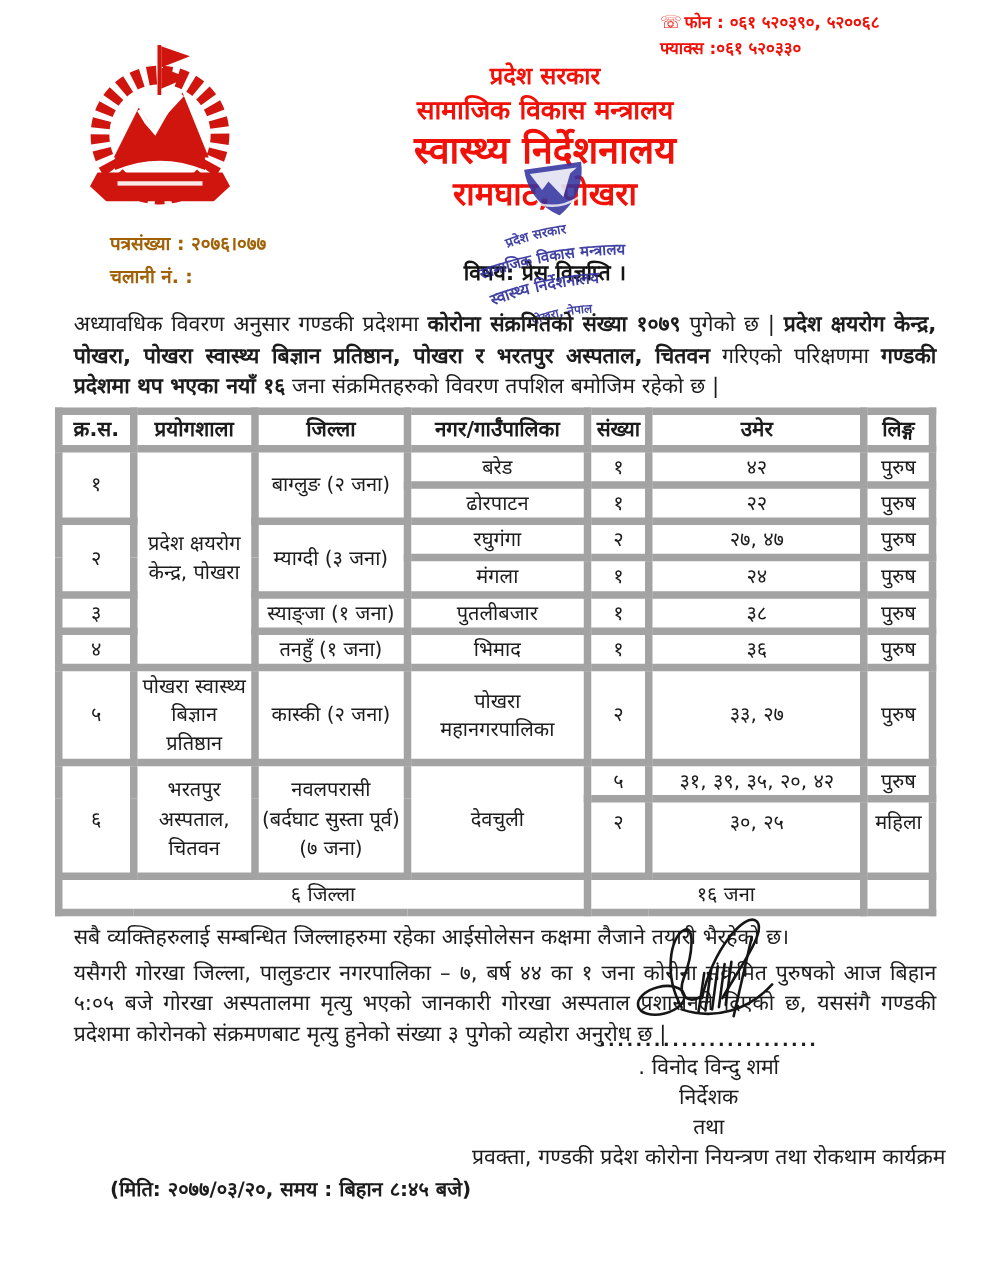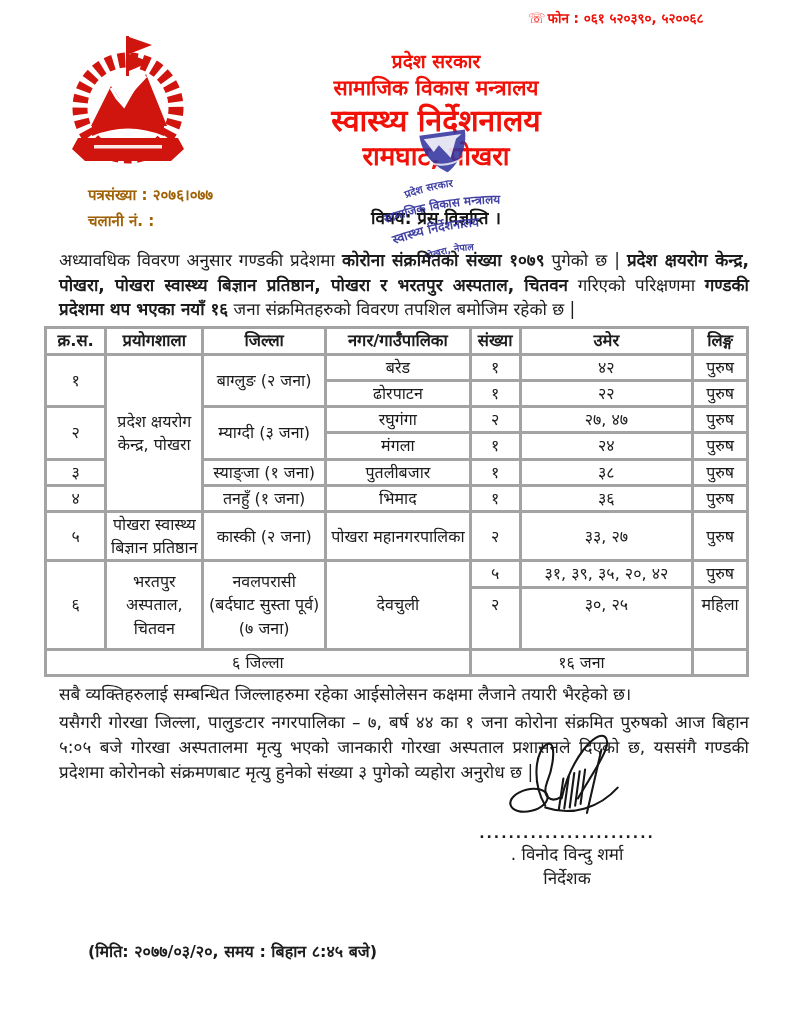--- a/index.html
+++ b/index.html
@@ -27,36 +27,37 @@
   .refblock{position:absolute;top:182px;left:88px;color:#a16207;font-weight:bold;
             font-size:15px;line-height:26px;white-space:nowrap;}
   
   .stamp{position:absolute;top:126px;left:366px;width:170px;height:136px;opacity:.93;}
   
   .main{position:absolute;top:248px;left:44px;width:705px;font-size:17px;line-height:1.45;}
   .para{text-align:justify;margin:0 0 4px 15px;}
   .para .b{font-weight:bold;}
   table.cases{border-collapse:collapse;width:100%;margin:3px 0 5px 0;font-size:16px;
               text-align:center;}
-  table.cases th,table.cases td{border:3px solid #a3a3a3;padding:0 3px;vertical-align:middle;}
+  table.cases th,table.cases td{border:6px solid #a3a3a3;padding:0 3px;vertical-align:middle;}
   table.cases th{font-size:16.5px;font-weight:bold;}
   tr.vtop > td.flow{vertical-align:top;padding-top:4px;}
   
   .sigblock{position:absolute;top:726px;left:372px;width:390px;text-align:center;
             font-size:17px;line-height:24px;}
   .sigblock svg{display:block;margin:0 auto;}
   .dots{font-weight:bold;font-size:14px;letter-spacing:2px;line-height:18px;margin-top:2px;}
   
   .datetime{position:absolute;top:940px;left:88px;font-weight:bold;font-size:16px;}
 </style>
 </head>
 <body>
 
 <div class="contact">
   <div><span class="phone-ic">☏</span><span>फोन : ०६१ ५२०३९०, ५२००६८</span></div>
+  <div><span>फ्याक्स :०६१ ५२०३३०</span></div>
 </div>
 
 <div class="emblem">
   <svg width="140" height="150" viewBox="0 0 140 150">
     <circle cx="70" cy="86" r="48" fill="none" stroke="#d0150f" stroke-width="15" stroke-dasharray="7 5"></circle>
     <circle cx="70" cy="86" r="39" fill="#ffffff"></circle>
     <g fill="#d0150f">
       <rect x="68" y="14" width="3" height="40"></rect>
       <path d="M71 15 l23 8 -23 9 z"></path>
       <path d="M71 32 l21 8 -21 9 z"></path>
@@ -214,15 +215,17 @@
       <path d="M56 88 C40 60 46 26 58 20 C68 15 66 42 58 62 C52 78 62 86 74 78"></path>
       <path d="M74 80 C84 36 112 4 122 12 C132 20 108 52 92 80"></path>
       <path d="M76 58 l-5 34 M82 55 l-5 36 M88 52 l-5 38 M94 50 l-5 38 M100 48 l-5 38"></path>
       <path d="M56 90 C86 100 116 90 136 68"></path>
       <path d="M118 26 L102 96"></path>
     </g>
   </svg>
   <div class="dots">........................</div>
   <div>. विनोद विन्दु शर्मा</div>
   <div>निर्देशक</div>
+  <div>तथा</div>
+  <div>प्रवक्ता, गण्डकी प्रदेश कोरोना नियन्त्रण तथा रोकथाम कार्यक्रम</div>
 </div>
 
 <div class="datetime">(मिति: २०७७/०३/२०, समय : बिहान ८:४५ बजे)</div>
 
 </body></html>

